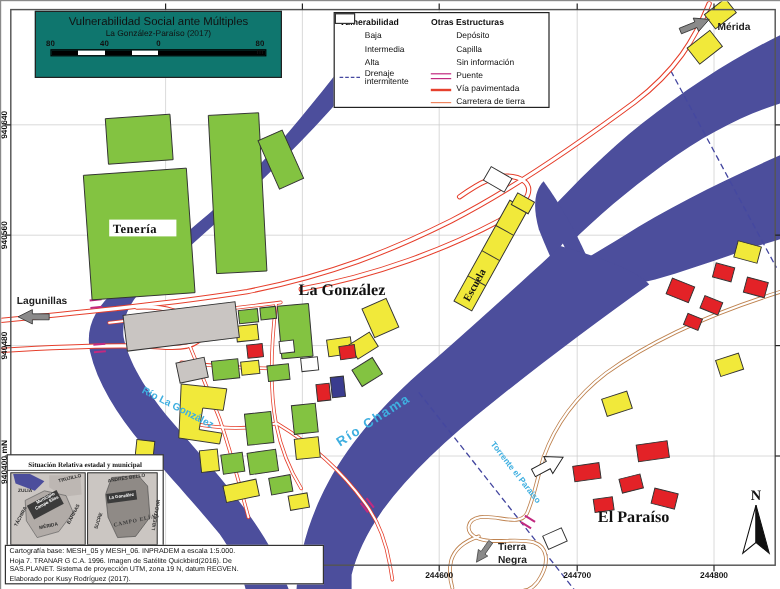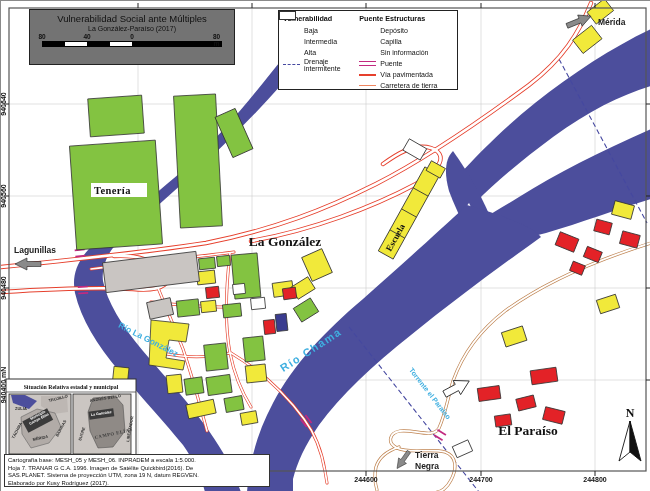--- a/index.html
+++ b/index.html
@@ -36,21 +36,21 @@
   .lbl-dir{font-size:8.5px;font-weight:bold;fill:#222;}
   .lbl-water{fill:#3fafe0;font-weight:bold;}
   .axis{font-size:7px;font-weight:bold;fill:#111;}
   .ins{font-size:4px;font-weight:bold;fill:#2e2e2e;}
   .ins-w{font-size:3.6px;font-weight:bold;fill:#fff;}
   .ins-serif{font-family:"Liberation Serif",serif;font-size:4.6px;letter-spacing:.6px;fill:#3a3a3a;font-weight:bold;}
   .ins-title{font-family:"Liberation Serif",serif;font-size:5.8px;font-weight:bold;fill:#111;}
   .lbl-n{font-size:12px;}
   
   .title-box{position:absolute;left:28px;top:8px;width:204px;height:54px;border:1.2px solid #222;
-             background:#737373;text-align:center;z-index:5;}
+             background:#0f766e;text-align:center;z-index:5;}
   .tl1{font-size:9.5px;margin-top:3px;color:#111;}
   .tl2{font-size:9.5px;color:#111;}
   .tl3{font-size:7px;color:#111;margin-top:1px;}
   .scalebar{position:relative;height:15px;margin:1px 12px 0 12px;}
   .sb-labels{position:relative;height:8px;font-size:6.5px;font-weight:bold;color:#111;}
   .sb-labels span{position:absolute;transform:translateX(-50%);}
   .sb-bar{height:4px;border:1px solid #000;
           background:linear-gradient(to right,#000 0 12.5%,#fff 12.5% 25%,#000 25% 37.5%,#fff 37.5% 50%,#000 50% 100%);}
   .legend-box{position:absolute;left:277px;top:9px;width:180px;height:80px;border:1.2px solid #222;
               background:#fff;display:flex;z-index:5;font-size:7px;color:#111;box-sizing:border-box;padding:3px 2px 2px 4px;}
@@ -368,21 +368,21 @@
       <span class="lg-sym">
             <span class="lg-dash"></span>
           </span>
       <span>
         <span>Drenaje</span><br>
         <span>intermitente</span>
       </span>
     </div>
   </div>
   <div class="lg-col2">
-    <div class="lg-head">Puente Estructuras</div>
+    <div class="lg-head">Otras Estructuras</div>
     <div class="lg-row">
       <span class="lg-sym">
             <svg width="17" height="9">
               <rect width="16" height="8" x="0.5" y="0.5" stroke="#333" stroke-width="1" fill="#C9C5C2"></rect>
             </svg>
           </span>
       <span>Depósito</span>
     </div>
     <div class="lg-row">
       <span class="lg-sym">

